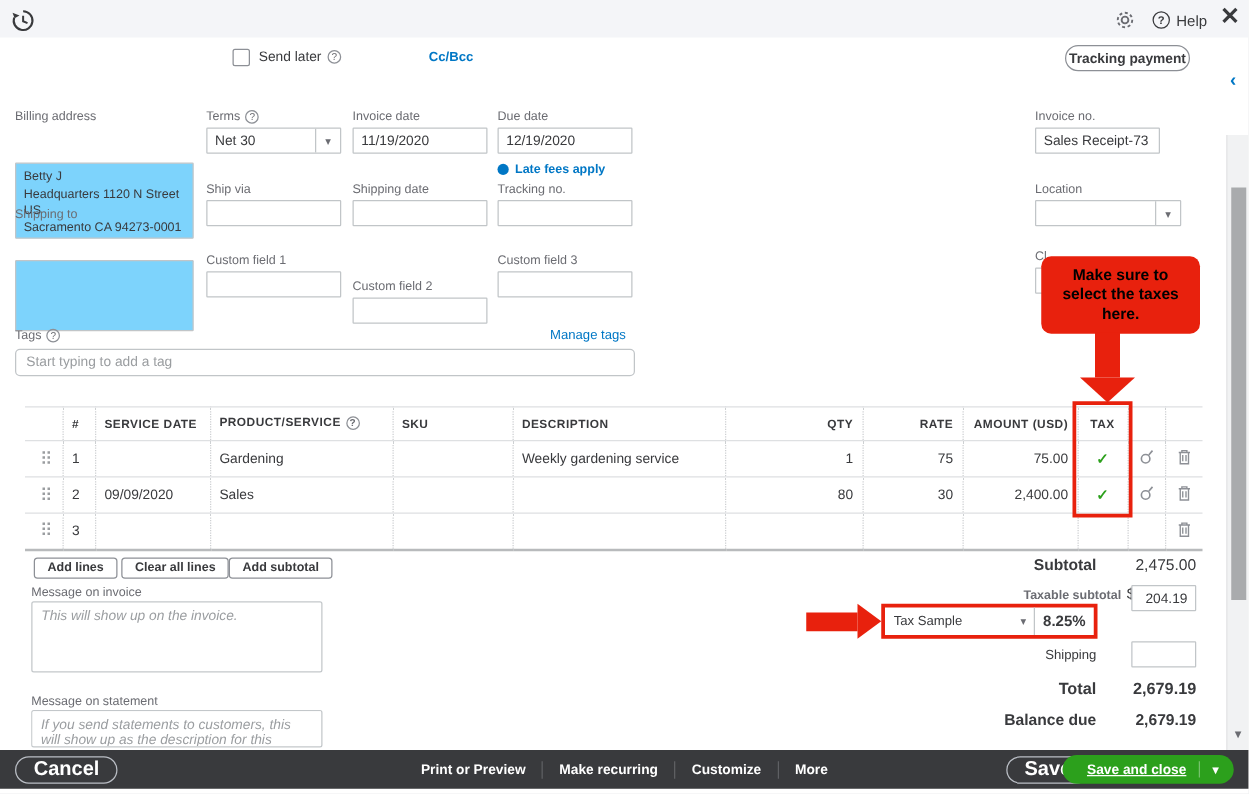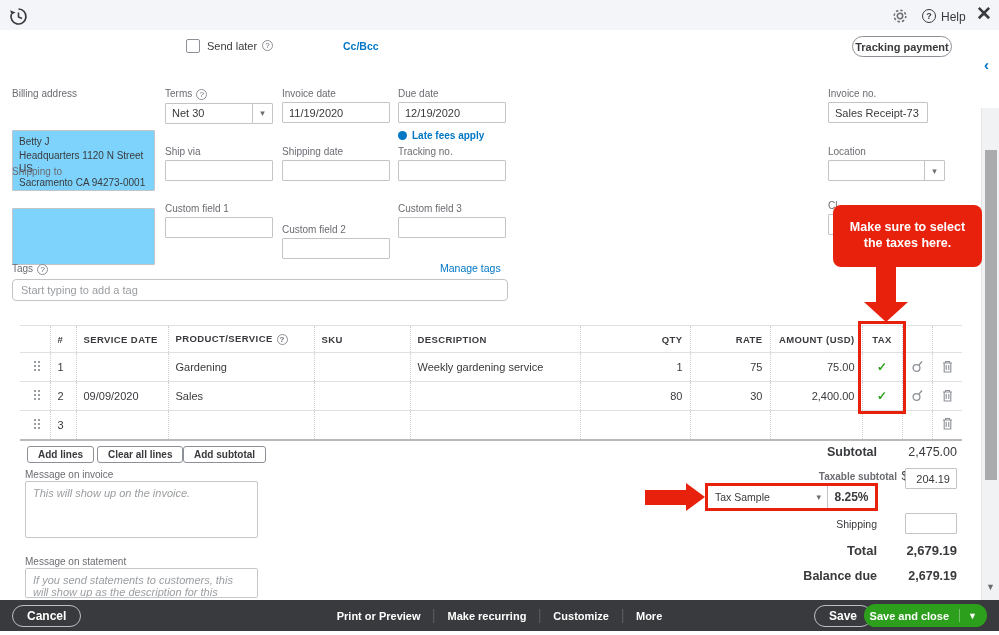--- a/index.html
+++ b/index.html
@@ -58,22 +58,22 @@
   table.items tr > * { border-left:1px dotted #cdd0d2; }
   table.items tr > *:first-child { border-left:none; }
   table.items tr:last-child td { border-bottom:2px solid #b8babc; }
   .ta-l { text-align:left; } .ta-r { text-align:right; } .ta-c { text-align:center; }
   .drag-dots { display:inline-block; width:2px; height:2px; background:#9a9da0;
     box-shadow:4px 0 #9a9da0, 0 4px #9a9da0, 4px 4px #9a9da0, 0 8px #9a9da0, 4px 8px #9a9da0; margin-bottom:8px; }
   .chk { color:#2ca01c; font-weight:bold; font-size:12px; }
   .rowicon { display:inline-flex; align-items:center; justify-content:center; width:100%; cursor:pointer; }
 
   
-  .callout { position:absolute; left:833px; top:205px; width:149px; height:62px; background:#e8210d;
-    border-radius:8px; color:#ffffff; font-size:12.5px; font-weight:bold; text-align:center;
+  .callout { position:absolute; left:833px; top:205px; width:127px; height:62px; background:#e8210d;
+    border-radius:8px; color:#000000; font-size:12.5px; font-weight:bold; text-align:center;
     display:flex; align-items:center; justify-content:center; padding:4px 8px; line-height:1.25; z-index:30; }
   .arrow-down-shaft { position:absolute; left:876px; top:266px; width:20px; height:36px; background:#e8210d; z-index:30; }
   .arrow-down-head { position:absolute; left:864px; top:302px; width:0; height:0;
     border-left:22px solid transparent; border-right:22px solid transparent; border-top:20px solid #e8210d; z-index:30; }
   .red-rect-tax { position:absolute; left:858px; top:321px; width:48px; height:93px;
     border:3px solid #e8210d; z-index:25; pointer-events:none; }
   .arrow-right-shaft { position:absolute; left:645px; top:490px; width:41px; height:15px; background:#e8210d; z-index:30; }
   .arrow-right-head { position:absolute; left:686px; top:483px; width:0; height:0;
     border-top:14px solid transparent; border-bottom:14px solid transparent; border-left:19px solid #e8210d; z-index:30; }
   .red-rect-taxsel { position:absolute; left:705px; top:483px; width:173px; height:28px;
@@ -87,28 +87,28 @@
   .mini-btn { position:absolute; height:17px; border:1px solid #8d9096; border-radius:3px; background:#fff;
     font-size:10px; font-weight:bold; color:#393a3d; display:inline-flex; align-items:center;
     justify-content:center; padding:0 10px; cursor:pointer; }
   textarea.msg { position:absolute; border:1px solid #c3c7ca; border-radius:2px; resize:none; font-size:11px;
     font-style:italic; color:#393a3d; padding:5px 7px; font-family:"Liberation Sans", sans-serif; }
   textarea.msg::placeholder { color:#9a9da0; font-style:italic; }
 
   
   .footer { position:absolute; left:0; top:600px; width:999px; height:31px; background:#393a3d;
     display:flex; align-items:center; z-index:40; }
-  .footer .f-pill { border:1px solid #babec5; border-radius:12px; color:#fff; font-size:12px; font-weight:bold;
+  .footer .f-pill { border:1px solid #babec5; border-radius:12px; color:#fff; font-size:16px; font-weight:bold;
     height:22px; display:inline-flex; align-items:center; padding:0 14px; cursor:pointer; }
   .f-center { position:absolute; left:50%; transform:translateX(-50%); display:flex; align-items:center; height:100%; }
   .f-link { color:#fff; font-size:11px; font-weight:bold; padding:0 13px; cursor:pointer; white-space:nowrap; }
   .f-divider { width:1px; height:14px; background:#5f6064; }
   .save-close { position:absolute; right:12px; top:4px; height:23px; background:#2ca01c; border-radius:12px;
     display:inline-flex; align-items:center; color:#fff; font-size:11px; font-weight:bold; cursor:pointer; }
-  .save-close .sc-label { padding:0 10px 0 6px; }
+  .save-close .sc-label { padding:0 10px 0 20px;text-decoration:underline; }
   .save-close .sc-arrow { padding:0 10px 0 8px; border-left:1px solid rgba(255,255,255,.35); font-size:9px; height:13px;
     display:flex; align-items:center; }
 
   
   .scroll-track { position:absolute; left:981px; top:108px; width:18px; height:492px; background:#f1f2f3;
     border-left:1px solid #e3e4e6; }
   .scroll-thumb { position:absolute; left:2.5px; top:42px; width:12px; height:330px; background:#a9abad; }
   .scroll-arrow { position:absolute; left:4px; top:474px; font-size:9px; color:#6b6c72; }
   .drawer-chevron { position:absolute; left:984px; top:56px; color:#0077c5; font-size:15px; font-weight:bold; cursor:pointer; }
 </style>

